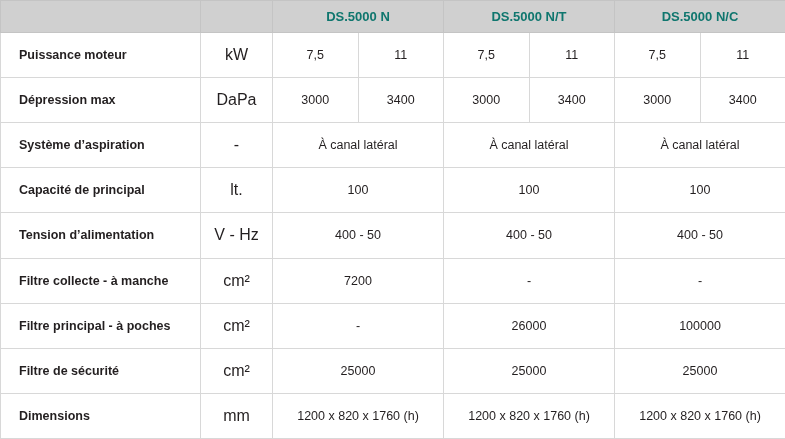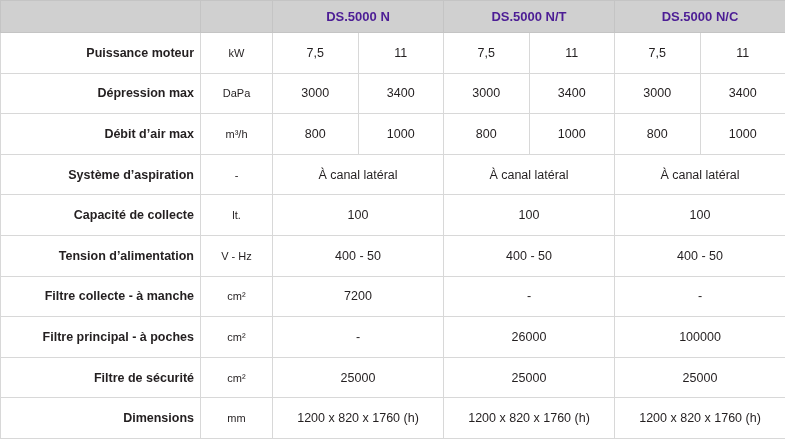--- a/index.html
+++ b/index.html
@@ -25,40 +25,40 @@
     font-weight: normal;
     font-size: 12.5px;
     text-align: center;
     vertical-align: middle;
     background: #ffffff;
     box-sizing: border-box;
   }
   
   #spec-table thead th {
     background: #d0d0d0;
-    color: #4c1d95;
+    color: #0f766e;
     font-weight: bold;
     font-size: 13px;
     height: 30px;
     border: 1px solid #c4c4c4;
   }
   #spec-table thead th.corner-a,
   #spec-table thead th.corner-b {
     background: #d0d0d0;
   }
   
   #spec-table td.label {
-    text-align: right;
+    text-align: left;
     font-weight: bold;
     font-size: 12.5px;
-    padding-left: 10px;
+    padding-left: 18px;
     background: #ffffff;
   }
   #spec-table td.unit {
-    font-size: 11px;
+    font-size: 16px;
   }
   
   col.c-label { width: 200px; }
   col.c-unit  { width: 72px; }
   col.c-val   { width: 85.5px; }
   tr { height: 31px; }
   tr.header-row { height: 32px; }
 </style>
 </head>
 <body>
@@ -98,38 +98,28 @@
         <td class="label">Dépression max</td>
         <td class="unit">DaPa</td>
         <td>3000</td>
         <td>3400</td>
         <td>3000</td>
         <td>3400</td>
         <td>3000</td>
         <td>3400</td>
       </tr>
       <tr>
-        <td class="label">Débit d’air max</td>
-        <td class="unit">m³/h</td>
-        <td>800</td>
-        <td>1000</td>
-        <td>800</td>
-        <td>1000</td>
-        <td>800</td>
-        <td>1000</td>
-      </tr>
-      <tr>
         <td class="label">Système d’aspiration</td>
         <td class="unit">-</td>
         <td colspan="2">À canal latéral</td>
         <td colspan="2">À canal latéral</td>
         <td colspan="2">À canal latéral</td>
       </tr>
       <tr>
-        <td class="label">Capacité de collecte</td>
+        <td class="label">Capacité de principal</td>
         <td class="unit">lt.</td>
         <td colspan="2">100</td>
         <td colspan="2">100</td>
         <td colspan="2">100</td>
       </tr>
       <tr>
         <td class="label">Tension d’alimentation</td>
         <td class="unit">V - Hz</td>
         <td colspan="2">400 - 50</td>
         <td colspan="2">400 - 50</td>

